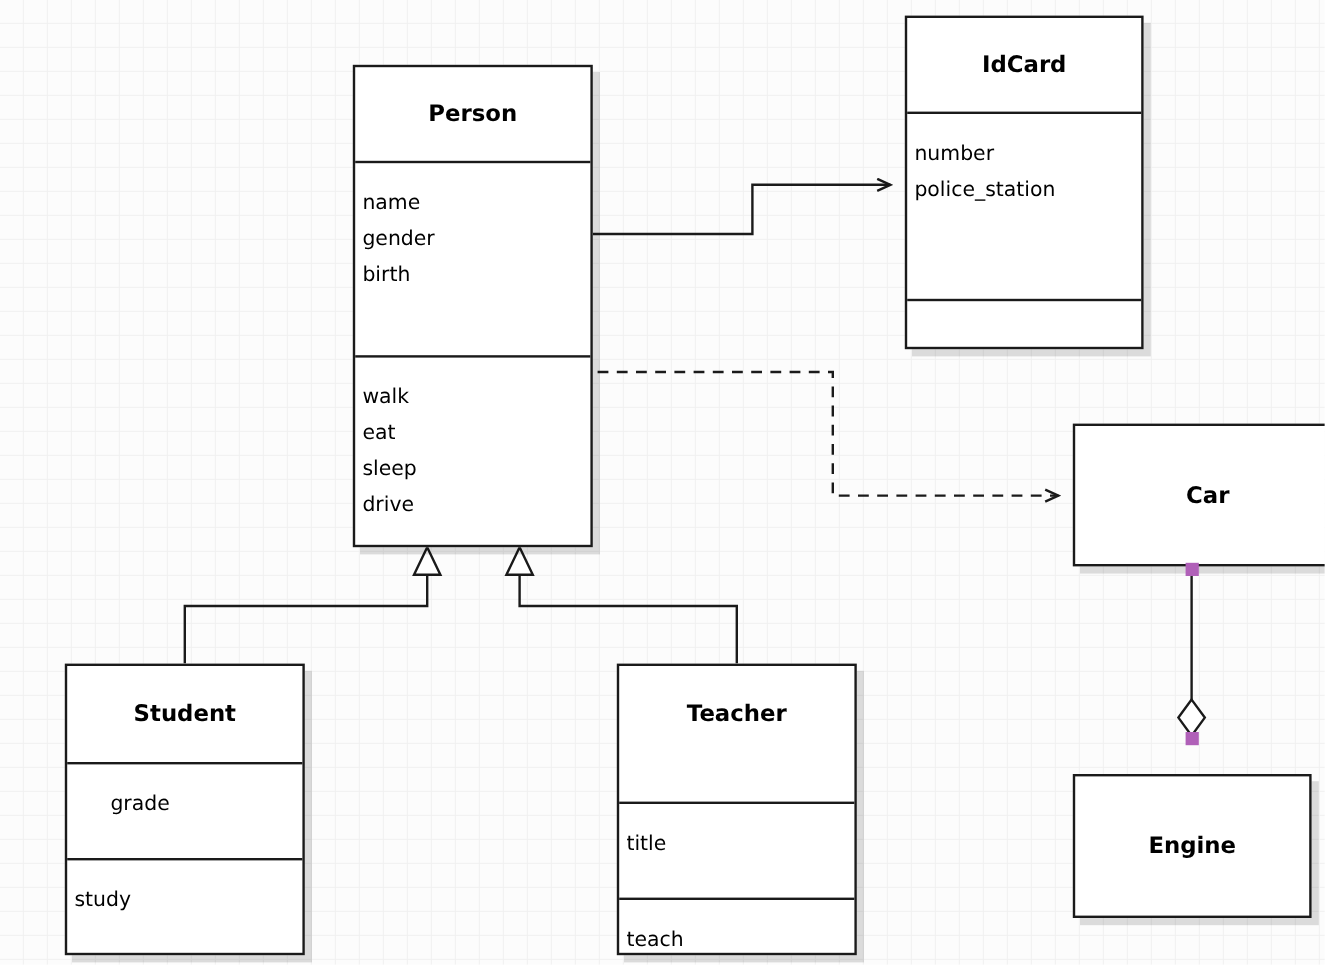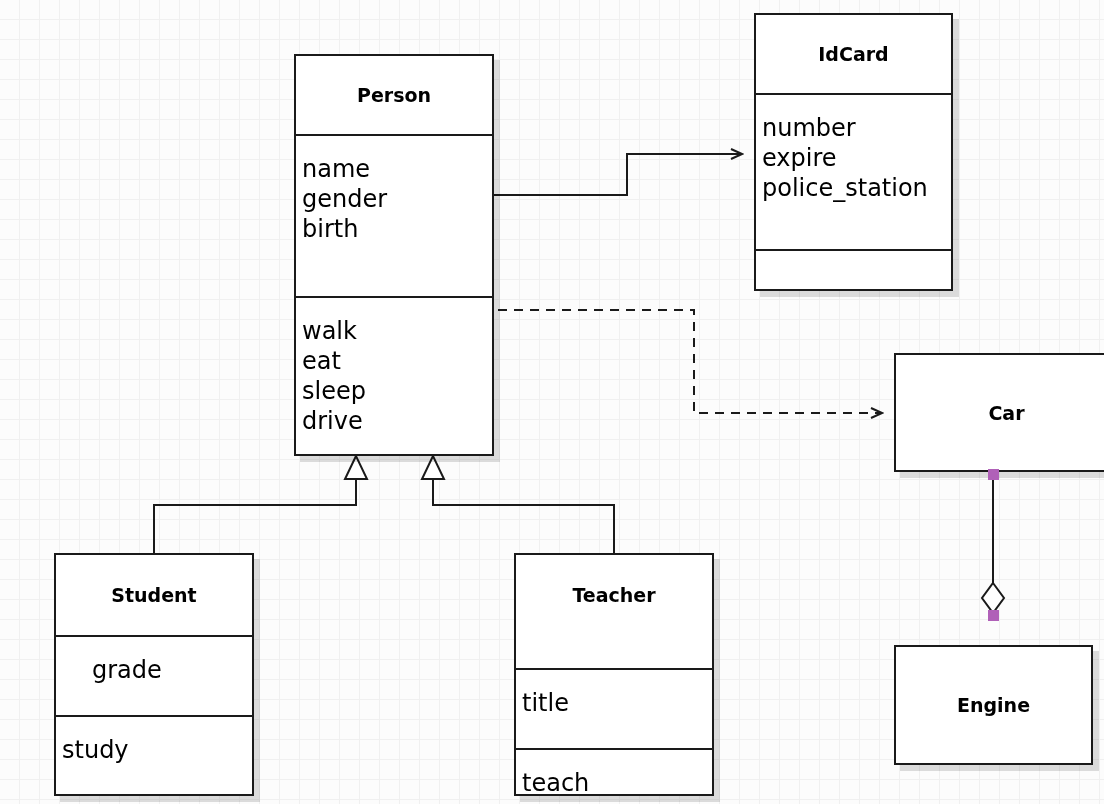--- a/index.html
+++ b/index.html
@@ -48,21 +48,21 @@
     justify-content: center;
     box-sizing: border-box;
   }
   .cls-compartment {
     box-sizing: border-box;
     border-top: 2px solid #1a1a1a;
     padding: 18px 6px 6px 6px;
     overflow: hidden;
   }
   .member {
-    font-size: 24px;
+    font-size: 17px;
     color: #000000;
     line-height: 30px;
     white-space: nowrap;
   }
   .title-only {
     justify-content: center;
     height: 100%;
   }
   .handle {
     position: absolute;
@@ -119,21 +119,20 @@
       <div class="member">eat</div>
       <div class="member">sleep</div>
       <div class="member">drive</div>
     </div>
   </div>
 
   <div class="uml-class" style="left:754px; top:13px; width:199px; height:278px;">
     <div class="cls-title" style="height:78px;">IdCard</div>
     <div class="cls-compartment" style="height:156px;">
       <div class="member">number</div>
-      <div class="member">expire</div>
       <div class="member">police_station</div>
     </div>
     <div class="cls-compartment" style="flex:1;"></div>
   </div>
 
   <div class="uml-class" style="left:54px; top:553px; width:200px; height:243px;">
     <div class="cls-title" style="height:80px;">Student</div>
     <div class="cls-compartment" style="height:80px;padding-left:36px;">
       <div class="member">grade</div>
     </div>

